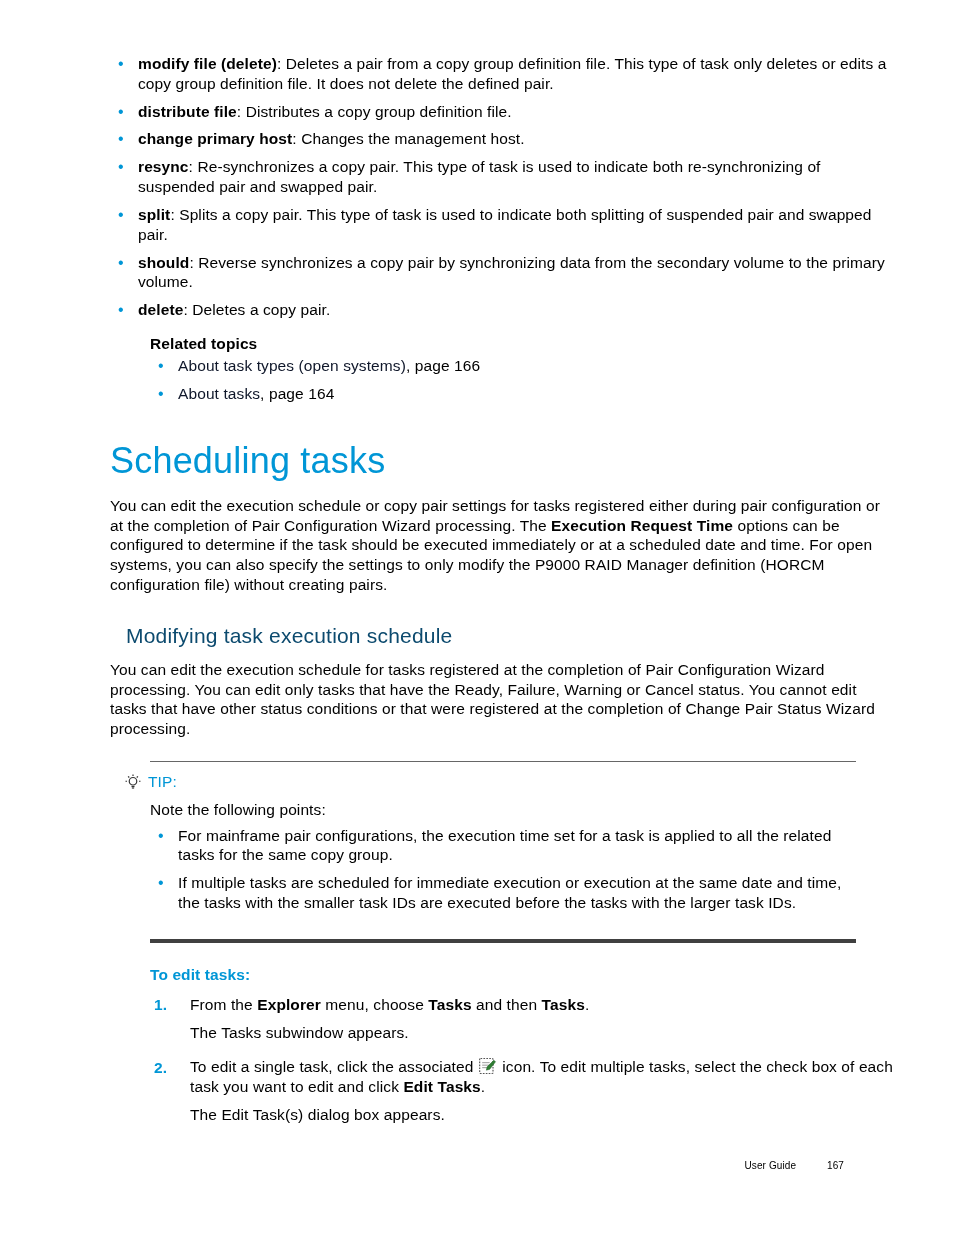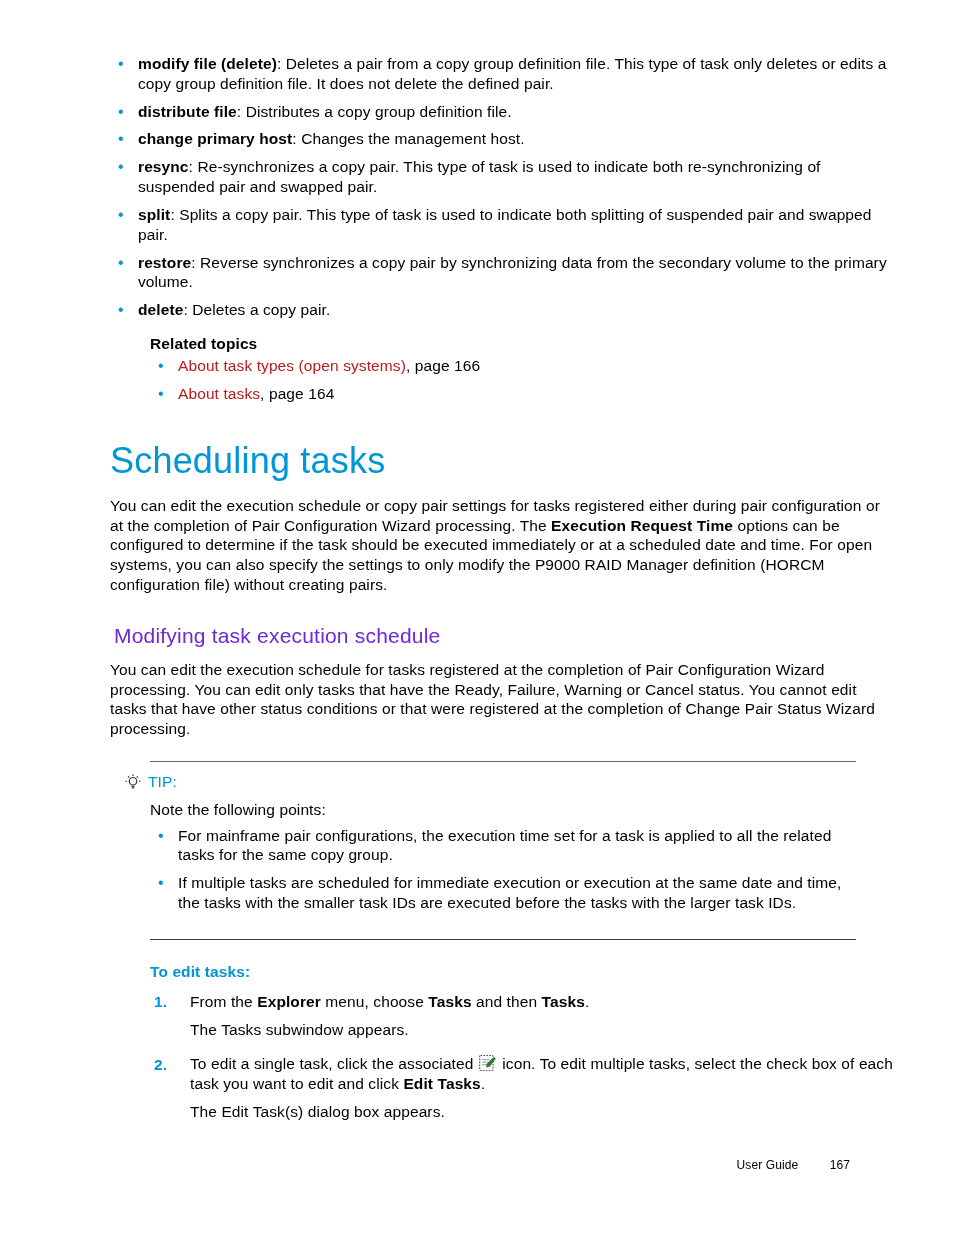--- a/index.html
+++ b/index.html
@@ -43,46 +43,46 @@
     color: #0096d6;
     font-size: 16px;
     line-height: 1.2;
   }
   .bold { font-weight: 700; }
   .related-topics {
     font-weight: 700;
     margin-top: 14px;
     margin-bottom: 2px;
   }
-  .link { color: #b91c1c; }
+  .link { color: #0f172a; }
   h1.section {
     font-weight: 300;
     font-size: 36px;
     color: #0096d6;
     margin: 34px 0 12px 0;
     letter-spacing: 0.2px;
   }
   h2.subsection {
     font-weight: 400;
     font-size: 21px;
-    color: #6d28d9;
-    margin: 28px 0 10px 4px;
+    color: #0c4a6e;
+    margin: 28px 0 10px 16px;
     letter-spacing: 0.2px;
   }
   p.body {
     margin: 0 0 10px 0;
   }
   .tip-block {
     margin-top: 22px;
     border-top: 1px solid #666;
     padding-top: 10px;
     margin-left: 40px;
     margin-right: 40px;
     padding-bottom: 18px;
-    border-bottom: 1px solid #404040;
+    border-bottom: 4px solid #404040;
   }
   .tip-header {
     color: #0096d6;
     font-size: 15.5px;
     margin-bottom: 8px;
     display: flex;
     align-items: center;
     gap: 6px;
     margin-left: -26px;
   }
@@ -127,40 +127,40 @@
   }
   .edit-icon {
     display: inline-block;
     vertical-align: -4px;
     width: 20px;
     height: 20px;
   }
   .footer {
     position: absolute;
     bottom: 62px;
-    right: 104px;
-    font-size: 12px;
+    right: 110px;
+    font-size: 10px;
   }
   .footer .pg {
     display: inline-block;
     margin-left: 28px;
   }
 </style>
 </head>
 <body>
 
 <div class="page">
 
   <ul class="bullets indent">
     <li><span class="bold">modify file (delete)</span><span>: Deletes a pair from a copy group definition file. This type of task only deletes or edits a copy group definition file. It does not delete the defined pair.</span></li>
     <li><span class="bold">distribute file</span><span>: Distributes a copy group definition file.</span></li>
     <li><span class="bold">change primary host</span><span>: Changes the management host.</span></li>
     <li><span class="bold">resync</span><span>: Re-synchronizes a copy pair. This type of task is used to indicate both re-synchronizing of suspended pair and swapped pair.</span></li>
     <li><span class="bold">split</span><span>: Splits a copy pair. This type of task is used to indicate both splitting of suspended pair and swapped pair.</span></li>
-    <li><span class="bold">restore</span><span>: Reverse synchronizes a copy pair by synchronizing data from the secondary volume to the primary volume.</span></li>
+    <li><span class="bold">should</span><span>: Reverse synchronizes a copy pair by synchronizing data from the secondary volume to the primary volume.</span></li>
     <li><span class="bold">delete</span><span>: Deletes a copy pair.</span></li>
   </ul>
 
   <div class="indent">
     <div class="related-topics">Related topics</div>
     <ul class="bullets">
       <li><span class="link">About task types (open systems)</span><span>, page 166</span></li>
       <li><span class="link">About tasks</span><span>, page 164</span></li>
     </ul>
   </div>

